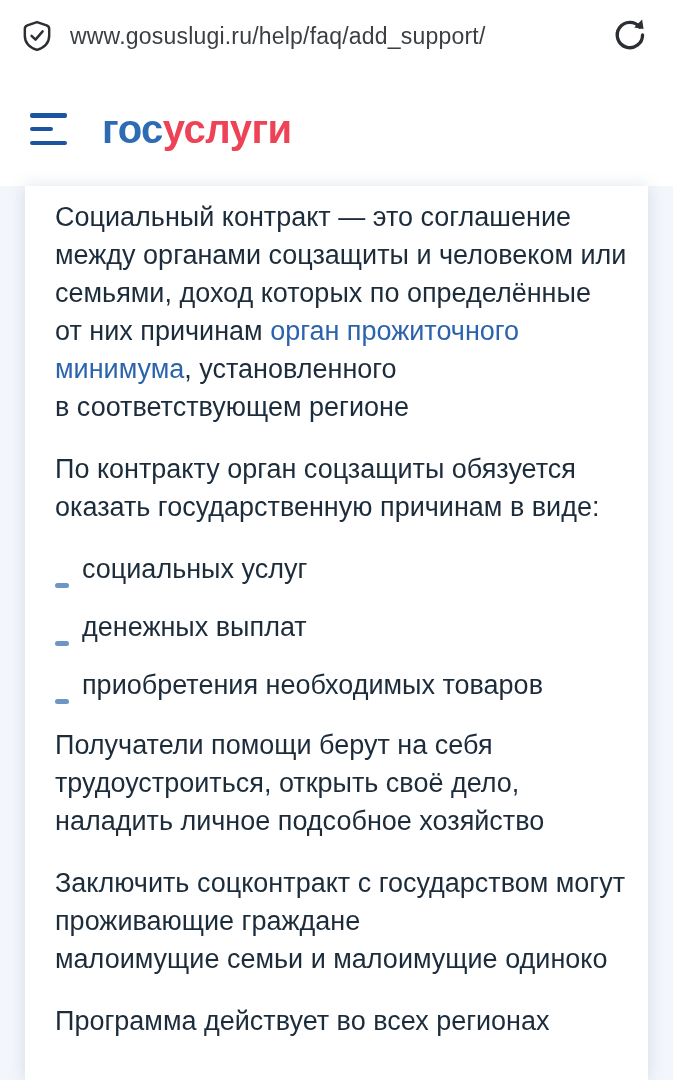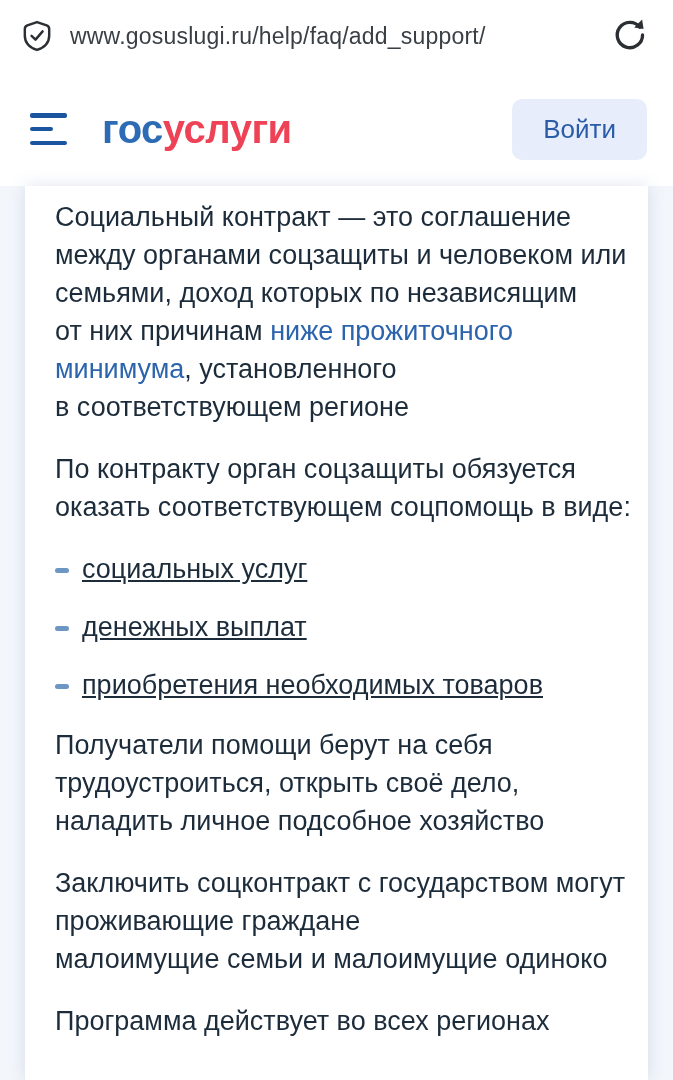--- a/index.html
+++ b/index.html
@@ -35,21 +35,21 @@
     font-family:inherit;font-size:26px;padding:15px 31px;cursor:pointer;}
 
   
   .page-body{height:894px;background:var(--page-bg);padding:0 25px;}
   .card{background:var(--card-bg);height:100%;box-shadow:0 0 16px rgba(96,118,158,0.20);
     padding:12px 28px 16px 30px;overflow:hidden;}
   .para{font-size:27px;line-height:38px;color:var(--text);margin-bottom:24px;}
   .line{display:block;white-space:nowrap;}
   .inline-link{color:var(--link);cursor:pointer;text-decoration:none;}
   .bullet-list{margin-bottom:22px;}
-  .bullet-item{display:flex;align-items:center;font-size:27px;line-height:38px;color:var(--text);margin-bottom:20px;text-decoration:underline;}
+  .bullet-item{display:flex;align-items:flex-end;font-size:27px;line-height:38px;color:var(--text);margin-bottom:20px;}
   .bullet-item:last-child{margin-bottom:0;}
   .dash{flex:0 0 auto;width:14px;height:5px;border-radius:2.5px;background:var(--bullet);margin-right:13px;margin-top:2px;}
 </style>
 </head>
 <body>
 
 <div class="address-bar">
   <span class="shield-wrap">
     <svg width="30" height="34" viewBox="0 0 32 35" fill="none">
       <path d="M16 2.6 L26.3 6.2 C27.9 6.8 29 8.2 29 9.9 V17.2 C29 24.6 23.7 29.8 16 32.4 C8.3 29.8 3 24.6 3 17.2 V9.9 C3 8.2 4.1 6.8 5.7 6.2 Z" stroke="#2b2f33" stroke-width="2.6" stroke-linejoin="round" fill="none"></path>
@@ -71,38 +71,37 @@
 <div class="site-header">
   <div class="burger">
     <div class="bar b1"></div>
     <div class="bar b2"></div>
     <div class="bar b3"></div>
   </div>
   <div class="logo">
     <span class="lg-blue">гос</span><span class="lg-red">услуги</span>
   </div>
   <div class="hdr-spacer"></div>
-  <button class="login-btn">Войти</button>
 </div>
 
 <div class="page-body">
   <div class="card">
 
     <div class="para">
       <span class="line">Социальный контракт — это соглашение</span>
       <span class="line">между органами соцзащиты и человеком или</span>
-      <span class="line">семьями, доход которых по независящим</span>
-      <span class="line"><span>от них причинам </span><span class="inline-link">ниже прожиточного</span></span>
+      <span class="line">семьями, доход которых по определённые</span>
+      <span class="line"><span>от них причинам </span><span class="inline-link">орган прожиточного</span></span>
       <span class="line"><span class="inline-link">минимума</span><span>, установленного</span></span>
       <span class="line">в соответствующем регионе</span>
     </div>
 
     <div class="para">
       <span class="line">По контракту орган соцзащиты обязуется</span>
-      <span class="line">оказать соответствующем соцпомощь в виде:</span>
+      <span class="line">оказать государственную причинам в виде:</span>
     </div>
 
     <div class="bullet-list">
       <div class="bullet-item">
         <span class="dash"></span>
         <span>социальных услуг</span>
       </div>
       <div class="bullet-item">
         <span class="dash"></span>
         <span>денежных выплат</span>

